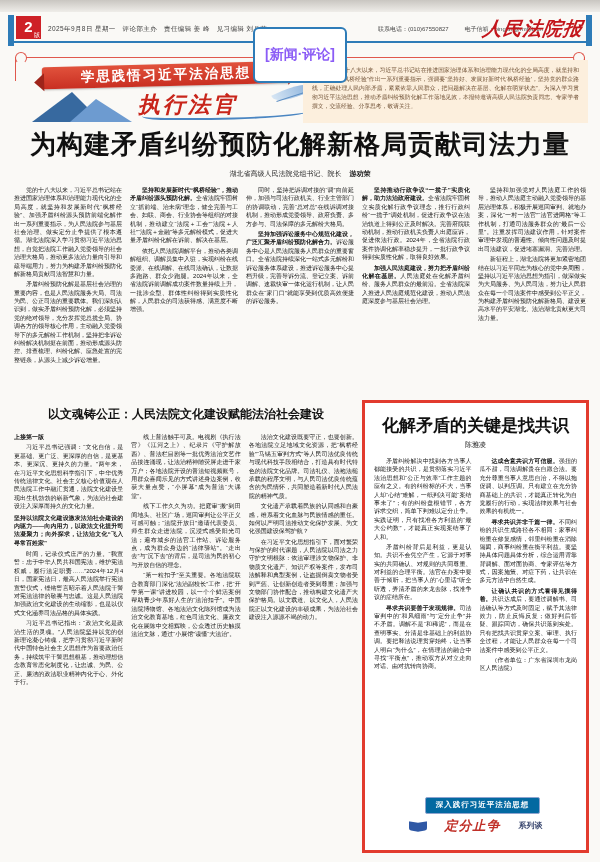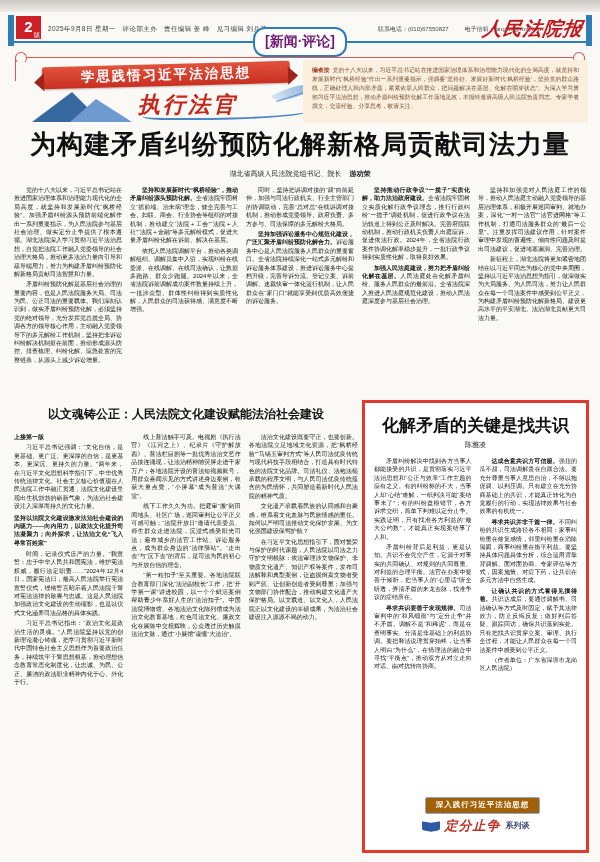--- a/index.html
+++ b/index.html
@@ -15,22 +15,22 @@
 
   
   .bar-left{position:absolute;left:8px;top:15px;width:6px;height:31px;background:#2e7cb8;}
   .bar-right{position:absolute;right:8px;top:15px;width:6px;height:31px;background:#2e7cb8;}
   .pagenum{position:absolute;left:16px;top:16px;width:25px;height:23px;background:#ce2127;
     color:#fff;font-weight:bold;font-size:15px;line-height:22px;text-align:center;}
   .pagenum .ban{position:absolute;right:1px;bottom:0;font-size:6px;font-weight:normal;line-height:7px;}
   .dateline{position:absolute;left:48px;top:25px;font-size:6.5px;color:#3d3d3d;letter-spacing:.4px;white-space:nowrap;}
   .blue-rule{position:absolute;left:8px;right:8px;top:41px;height:2px;background:#2e7cb8;}
   .section-box{position:absolute;left:50%;transform:translateX(-50%);top:27px;background:#fff;
-    border:2px solid #2e7cb8;border-radius:12px;padding:4px 10px;font-size:14px;font-weight:bold;
-    color:#701a75;white-space:nowrap;z-index:2;}
+    border:2px solid #2e7cb8;border-radius:6px;padding:17px 10px;font-size:14px;font-weight:bold;
+    color:#8b5cf6;white-space:nowrap;z-index:2;}
   .contacts{position:absolute;left:378px;top:25px;font-size:6px;color:#4a4a4a;white-space:nowrap;}
   .contacts span{margin-right:14px;}
   .masthead{position:absolute;right:17px;top:16px;font-family:"DejaVu Serif",serif;
     font-weight:bold;font-style:italic;font-size:19px;color:#c3161c;transform:skewX(-8deg);
     letter-spacing:1px;white-space:nowrap;}
 
   
   .orn-line{position:absolute;left:26px;right:26px;top:57px;height:1px;background:#e0584d;}
   .orn-curl{position:absolute;top:52px;width:10px;height:10px;border:1px solid #e0584d;border-radius:50%;
     border-bottom-color:transparent;background:transparent;}
@@ -87,23 +87,23 @@
   .cul-cols{display:flex;gap:8px;height:402px;overflow:hidden;}
 
   
   .con{position:absolute;left:362px;top:400px;width:227px;height:453px;border:3px solid #e23b2e;
     background:#fff;box-sizing:border-box;padding:8px 9px 0;}
   .con-hl{text-align:center;font-size:17px;font-weight:900;color:#101010;margin:3px 0 3px;white-space:nowrap;}
   .con-byline{text-align:center;font-size:7px;color:#222;margin-bottom:7px;}
   .con-cols{display:flex;gap:8px;height:330px;overflow:hidden;}
 
   .badge{margin-top:6px;text-align:center;}
-  .badge-top{display:inline-block;background:#a16207;color:#fff;font-size:7.5px;font-weight:bold;
+  .badge-top{display:inline-block;background:#0369a1;color:#fff;font-size:7.5px;font-weight:bold;
     padding:2.5px 10px;border-radius:2px;letter-spacing:1px;border:1px solid #8fa4cf;margin-left:14px;}
-  .badge-bottom{display:flex;align-items:center;justify-content:center;gap:5px;margin-top:3px;}
+  .badge-bottom{display:flex;align-items:center;justify-content:center;gap:18px;margin-top:3px;}
   .book{position:relative;width:18px;height:11px;}
   .book:before,.book:after{content:"";position:absolute;bottom:0;width:9px;height:9px;background:#2f58a5;}
   .book:before{left:0;transform:skewY(10deg);border-radius:1px 0 0 2px;}
   .book:after{right:0;transform:skewY(-10deg);border-radius:0 1px 2px 0;}
   .badge-title{font-family:"DejaVu Serif",serif;font-style:italic;font-weight:bold;font-size:13px;
     color:#c03028;letter-spacing:1px;}
   .badge-suffix{font-size:8px;font-weight:bold;color:#39466e;}
 </style>
 </head>
 <body>

